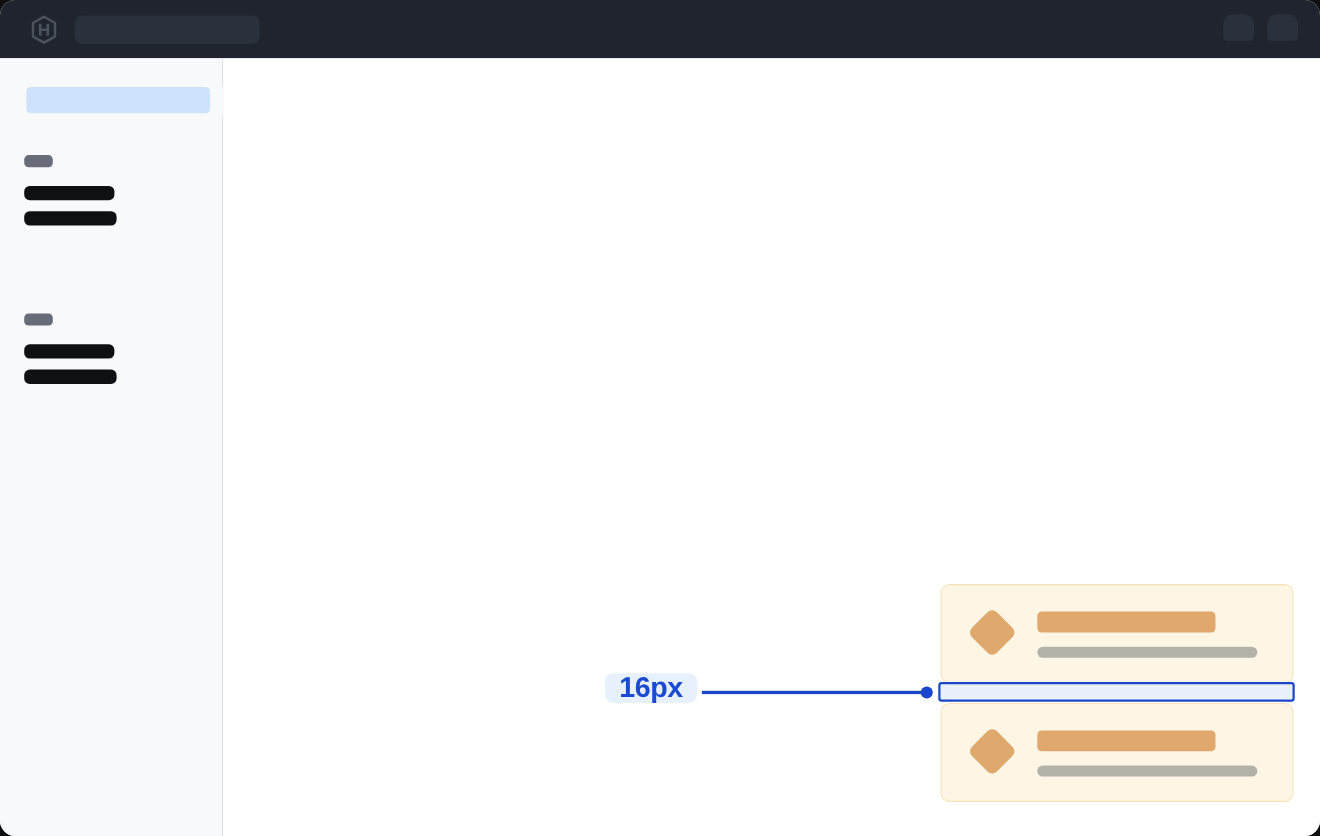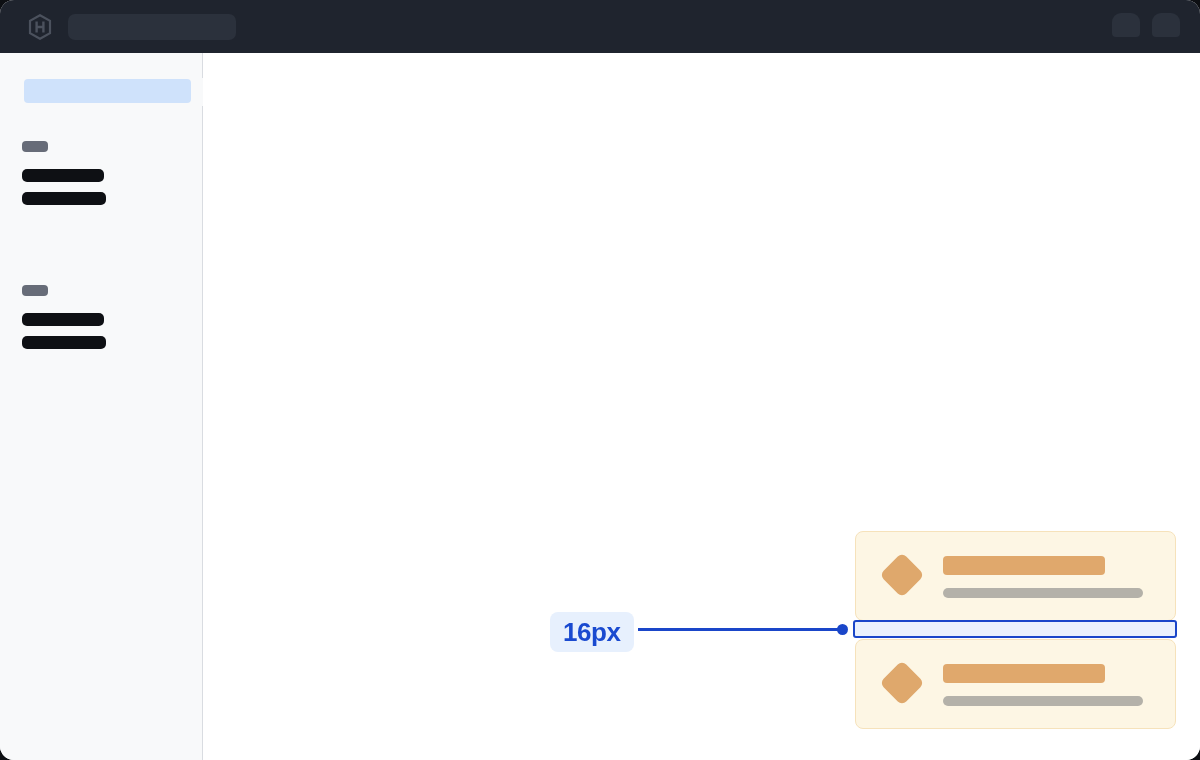--- a/index.html
+++ b/index.html
@@ -159,21 +159,21 @@
   }
   .measure-line {
     position: absolute;
     left: 638px; top: 628px;
     width: 202px; height: 2.5px;
     background: #1a46c9;
   }
   .measure-badge {
     position: absolute;
     left: 550px; top: 612px;
-    height: 40px;
+    height: 27px;
     padding: 0 13px;
     background: #e7f0fd;
     border-radius: 8px;
     display: flex;
     align-items: center;
     justify-content: center;
     color: #1a4ad0;
     font-size: 26px;
     font-weight: 700;
     letter-spacing: -0.4px;

